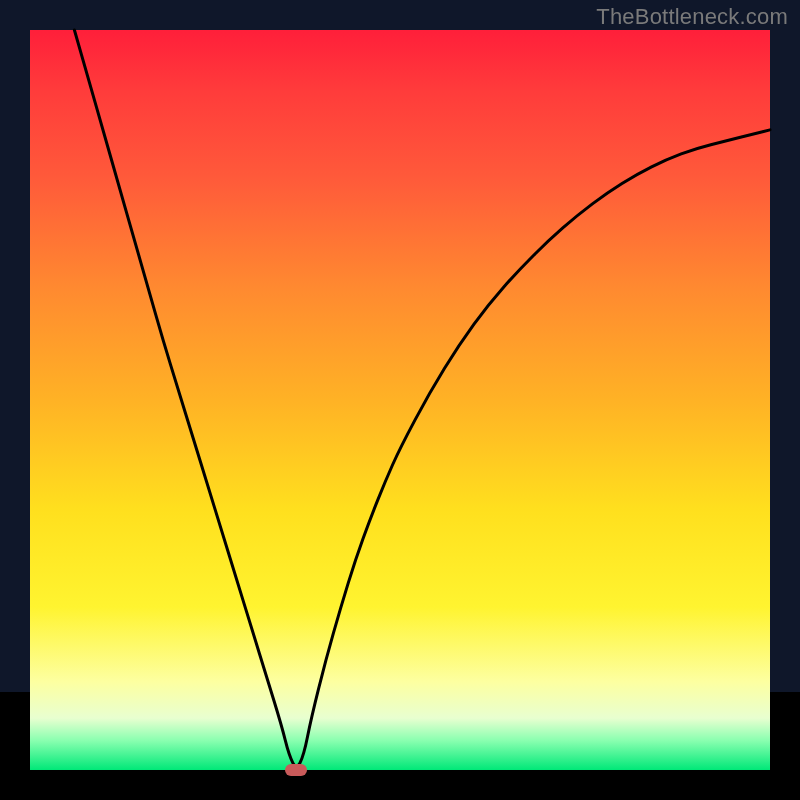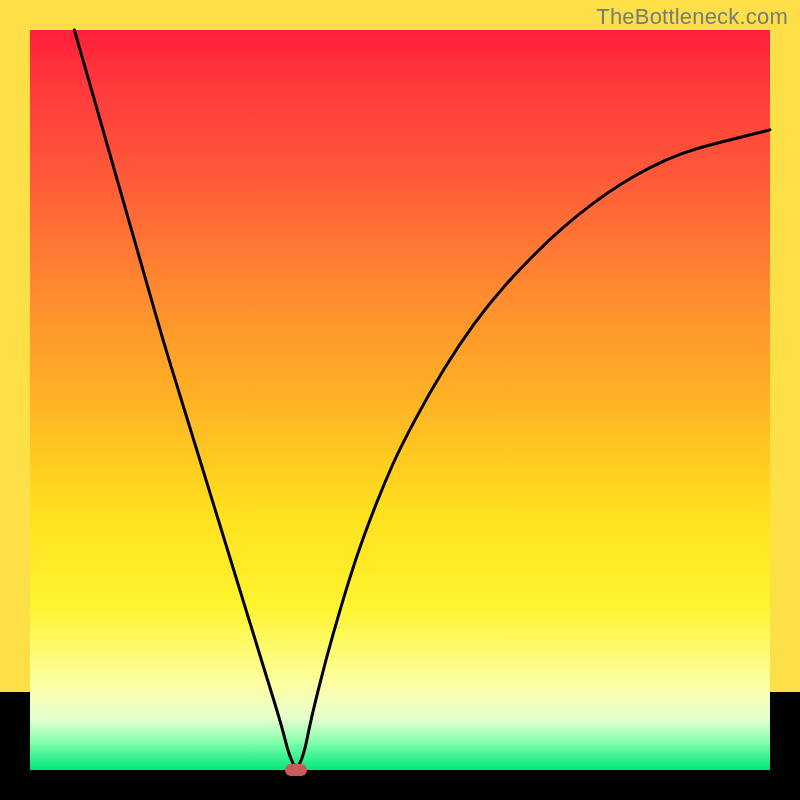--- a/index.html
+++ b/index.html
@@ -10,21 +10,21 @@
     background: #000;
     overflow: hidden;
     font-family: Arial, Helvetica, sans-serif;
   }
   .frame {
     position: absolute;
     top: 0;
     left: 0;
     width: 800px;
     height: 692px;
-    background: #fde047;
+    background: #0f172a;
   }
   .plot {
     position: absolute;
     top: 30px;
     left: 30px;
     width: 740px;
     height: 740px;
     
     background: linear-gradient(to bottom,
       #ff1f3a 0%,

